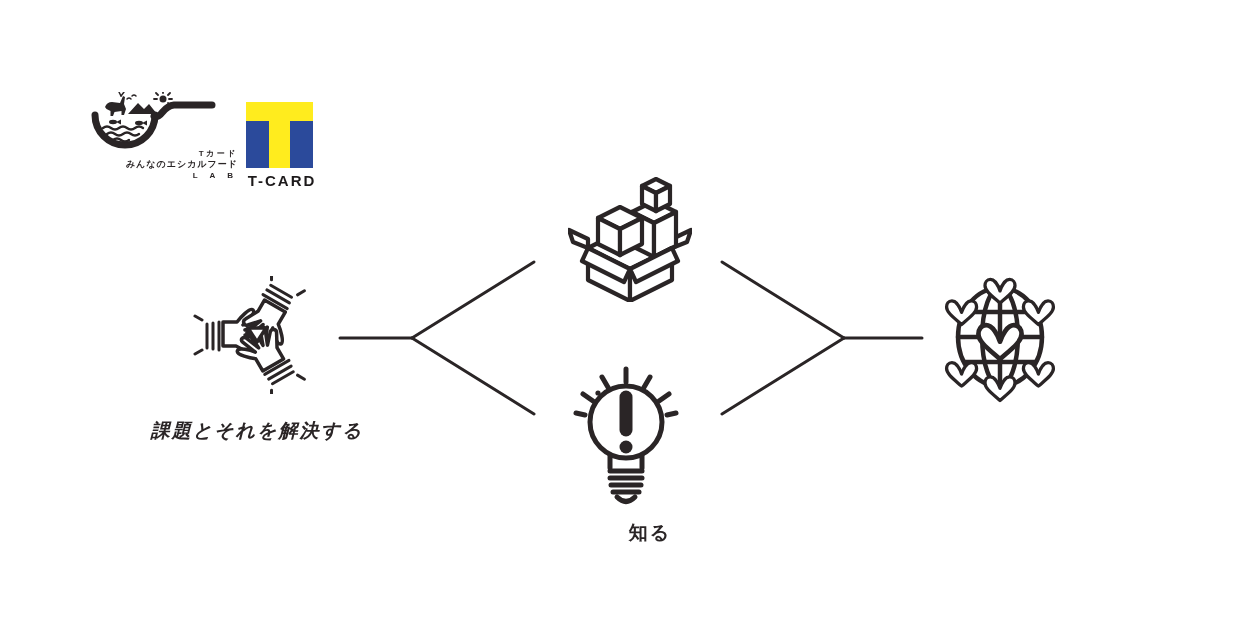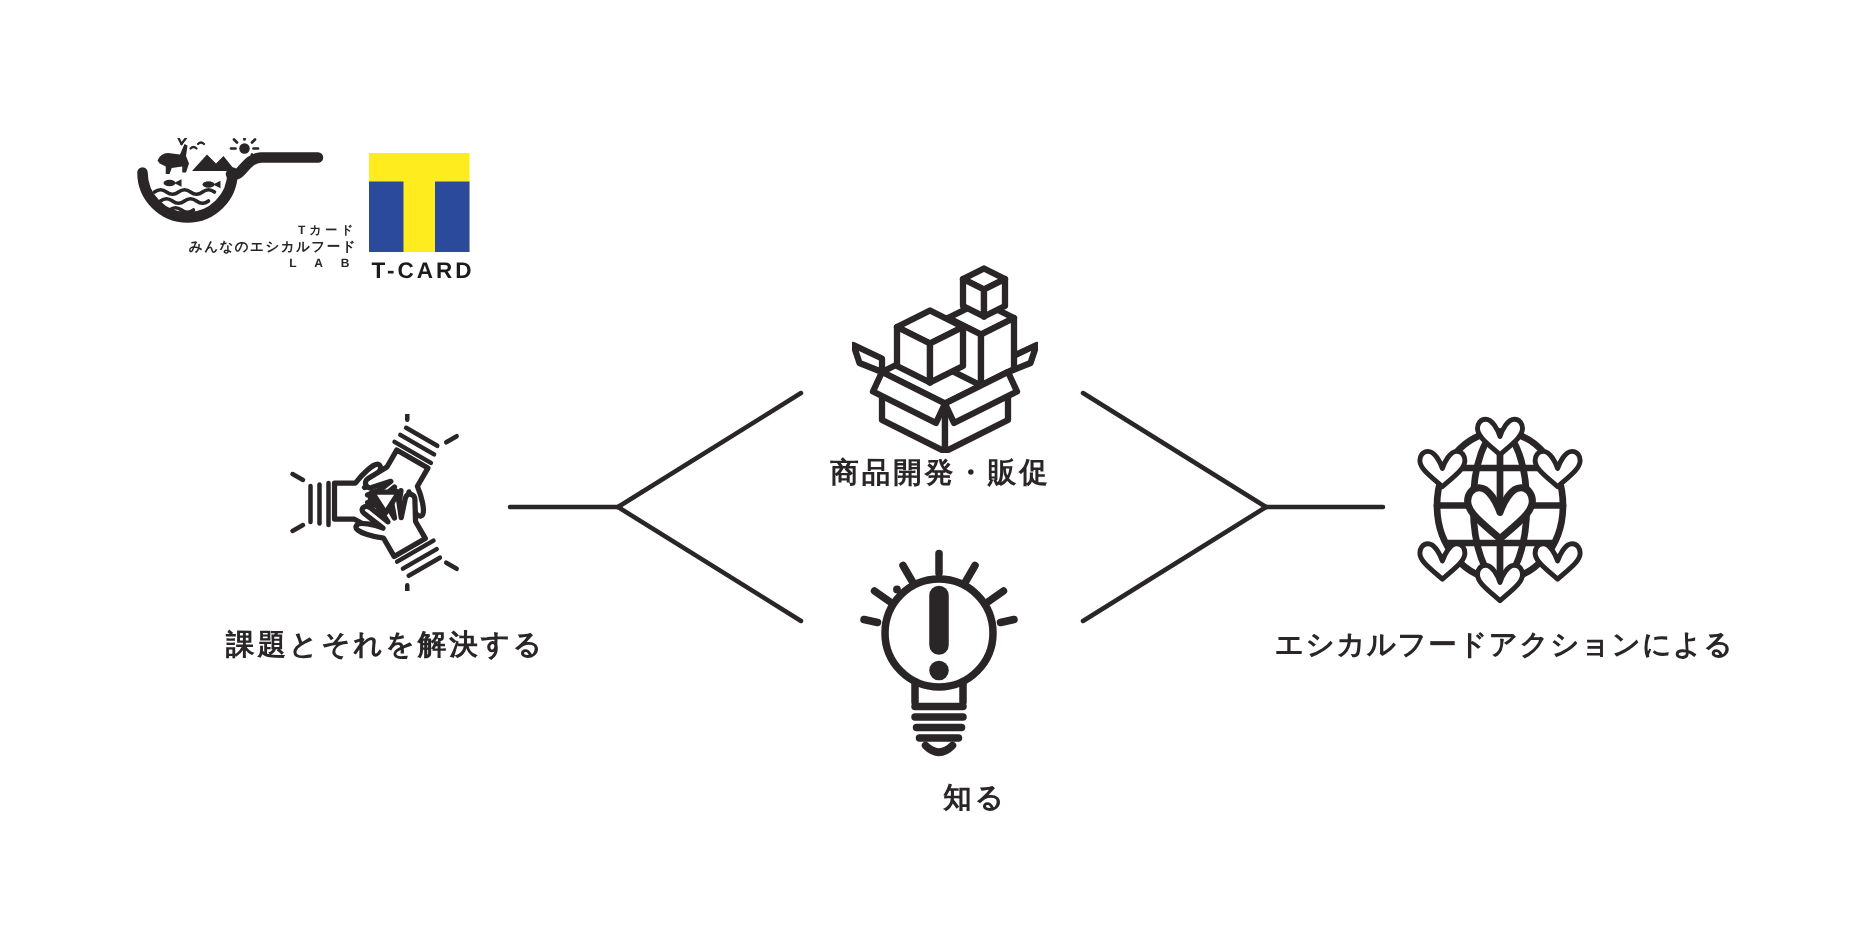--- a/index.html
+++ b/index.html
@@ -139,21 +139,21 @@
           <path class="stw" stroke-width="3.5" d="M30,46 L44,46 C47,42 57,31 60,34 C63,37 54,46 50,49
                L65,43 C69,41.5 70,46.5 66,48.5 L52,54
                L68,53 C72,53 72,58 68,59 L52,59
                L66,64 C70,65 69,70 65,69 L50,63
                L60,72 C63,75 59,79 56,77 L43,70 L30,70 Z"></path>
         </g>
         <path class="stw" stroke-width="3.5" d="M55,52 L73,52 L64,66 Z"></path>
       </g>
     </svg>
   </div>
-  <div class="abs node-label" style="left:107px;top:414px;width:300px;">
+  <div class="abs node-label" style="left:107px;top:414px;width:300px;font-style:italic;">
     <div>課題とそれを解決する</div>
   </div>
 
   <div class="abs icon-box" style="left:568px;top:170px;">
     <svg width="124" height="132" viewBox="0 0 124 132">
       <g stroke-width="4.2">
 
         <path class="stw" d="M20,69 L1,60 L5,72 L20,78 Z"></path>
         <path class="stw" d="M104,69 L123,60 L119,72 L104,78 Z"></path>
 
@@ -171,23 +171,20 @@
         <path class="stw" d="M30,48 L30,74 L52,85 L52,59 Z"></path>
         <path class="stw" d="M74,48 L74,74 L52,85 L52,59 Z"></path>
 
         <path class="stw" d="M20,78 L62,99 L62,131 L20,110 Z"></path>
         <path class="stw" d="M104,78 L62,99 L62,131 L104,110 Z"></path>
 
         <path class="stw" d="M20,78 L62,99 L56,112 L14,91 Z"></path>
         <path class="stw" d="M104,78 L62,99 L68,112 L110,91 Z"></path>
       </g>
     </svg>
-  </div>
-  <div class="abs node-label" style="left:477px;top:299px;width:300px;">
-    <div>商品開発・販促</div>
   </div>
 
   <div class="abs icon-box" style="left:564px;top:366px;">
     <svg width="124" height="148" viewBox="0 0 124 148">
       <g class="st" stroke-width="5">
 
         <line x1="62" y1="3" x2="62" y2="16"></line>
         <line x1="38" y1="11" x2="45" y2="23"></line>
         <line x1="86" y1="11" x2="79" y2="23"></line>
         <line x1="19" y1="28" x2="29" y2="35"></line>
@@ -233,16 +230,15 @@
         <use href="#heart" transform="translate(32,41) scale(0.8)" vector-effect="non-scaling-stroke" stroke-width="4.6"></use>
         <use href="#heart" transform="translate(118,41) scale(0.8)" vector-effect="non-scaling-stroke" stroke-width="4.6"></use>
         <use href="#heart" transform="translate(32,110) scale(0.8)" vector-effect="non-scaling-stroke" stroke-width="4.6"></use>
         <use href="#heart" transform="translate(118,110) scale(0.8)" vector-effect="non-scaling-stroke" stroke-width="4.6"></use>
         <use href="#heart" transform="translate(75,126) scale(0.8)" vector-effect="non-scaling-stroke" stroke-width="4.6"></use>
         <use href="#heart" transform="translate(75,71) scale(1.15)" vector-effect="non-scaling-stroke" stroke-width="4.6"></use>
       </g>
     </svg>
   </div>
   <div class="abs node-label" style="left:823px;top:414px;width:360px;letter-spacing:1px;">
-    <div>エシカルフードアクションによる</div>
   </div>
 
 </div>
 
 </body></html>

